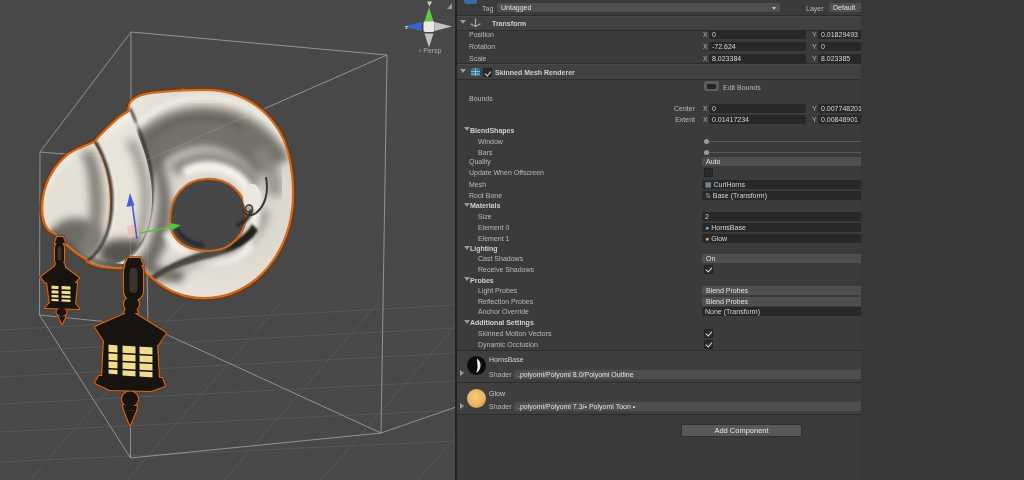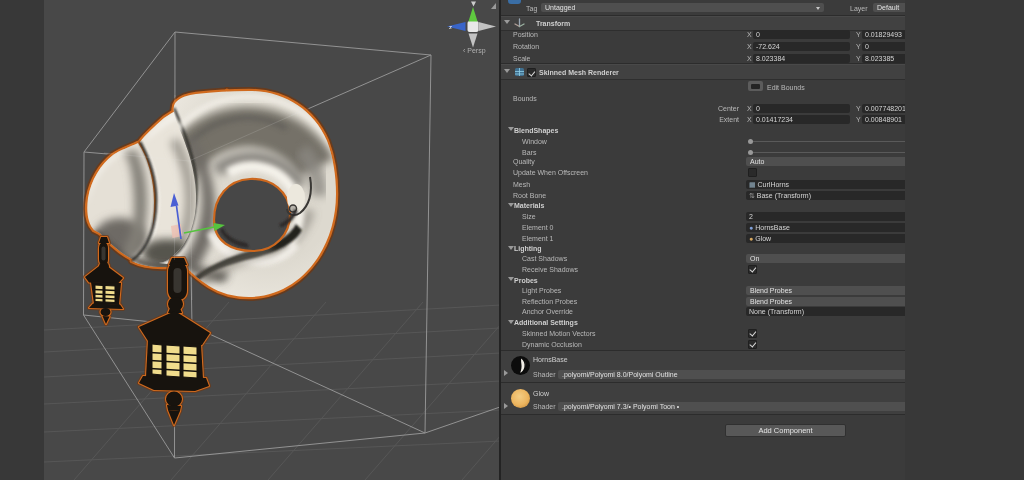--- a/index.html
+++ b/index.html
@@ -1,14 +1,14 @@
 <!DOCTYPE html>
 <html><head><meta charset="utf-8"><style>
 html,body{margin:0;padding:0;background:#383838;}
-#root{position:relative;width:861px;height:480px;overflow:hidden;font-family:"Liberation Sans",sans-serif;background:#be185d;margin-left:44px;}
+#root{position:relative;width:861px;height:480px;overflow:hidden;font-family:"Liberation Sans",sans-serif;background:#be185d;}
 #scene{position:absolute;left:0;top:0;width:457px;height:480px;}
 #insp{position:absolute;left:457px;top:0;width:567px;height:480px;background:#3b3b3b;}
 .lbl{position:absolute;font-size:7px;color:#b9b9b9;white-space:nowrap;line-height:9px;}
 .bold{font-weight:bold;color:#cfcfcf;}
 .fld{position:absolute;background:#282828;border-radius:2px;color:#d6d6d6;font-size:7px;line-height:9px;height:9px;padding-left:3px;white-space:nowrap;overflow:hidden;}
 .dd{position:absolute;background:#4f4f4f;border-radius:2px;color:#e2e2e2;font-size:7px;line-height:9px;height:9px;padding-left:4px;white-space:nowrap;}
 .dd:after{content:"";position:absolute;right:4px;top:3.5px;border-left:2.5px solid transparent;border-right:2.5px solid transparent;border-top:3px solid #c8c8c8;}
 .axl{position:absolute;font-size:7px;color:#b5b5b5;line-height:9px;}
 .tri{position:absolute;width:0;height:0;border-left:3.5px solid transparent;border-right:3.5px solid transparent;border-top:4px solid #9a9a9a;}
 .trir{position:absolute;width:0;height:0;border-top:3.5px solid transparent;border-bottom:3.5px solid transparent;border-left:4px solid #9a9a9a;}

